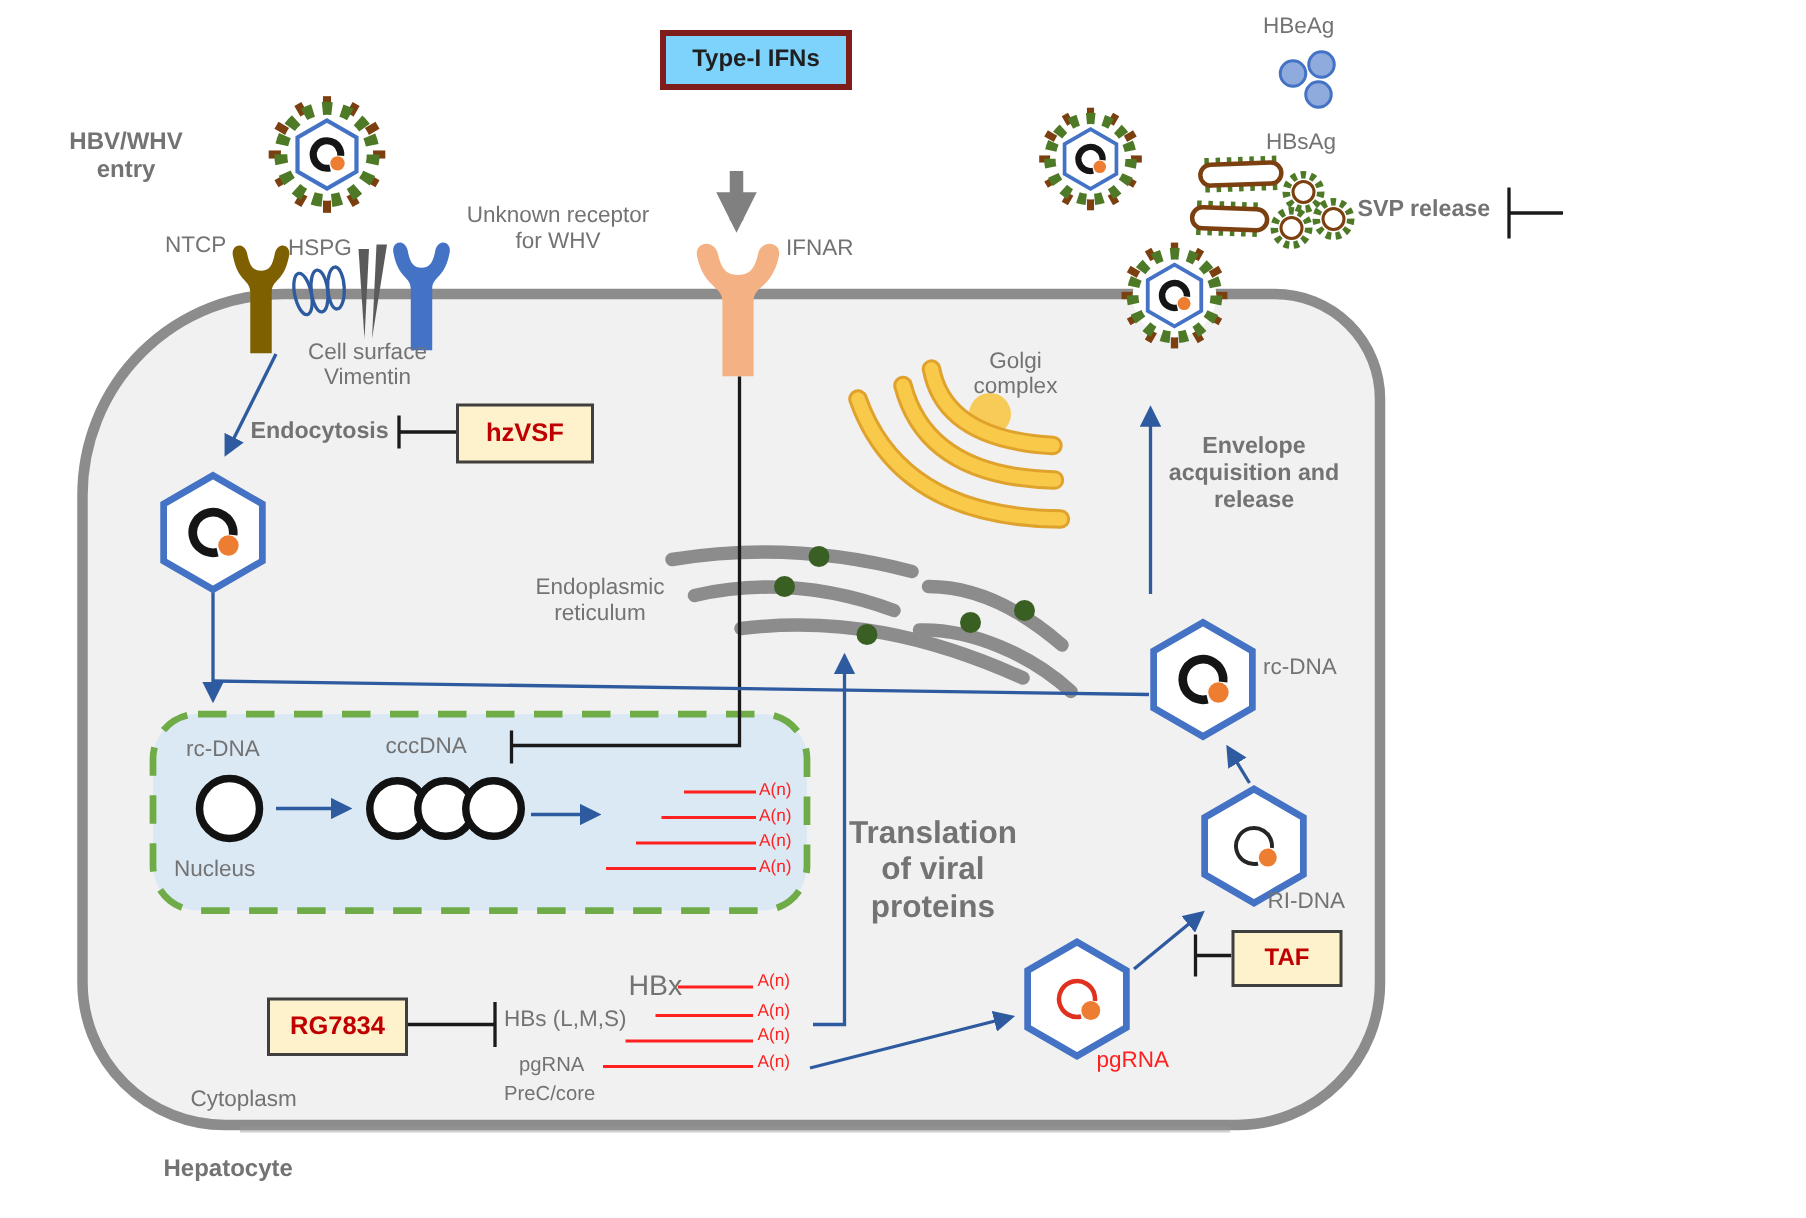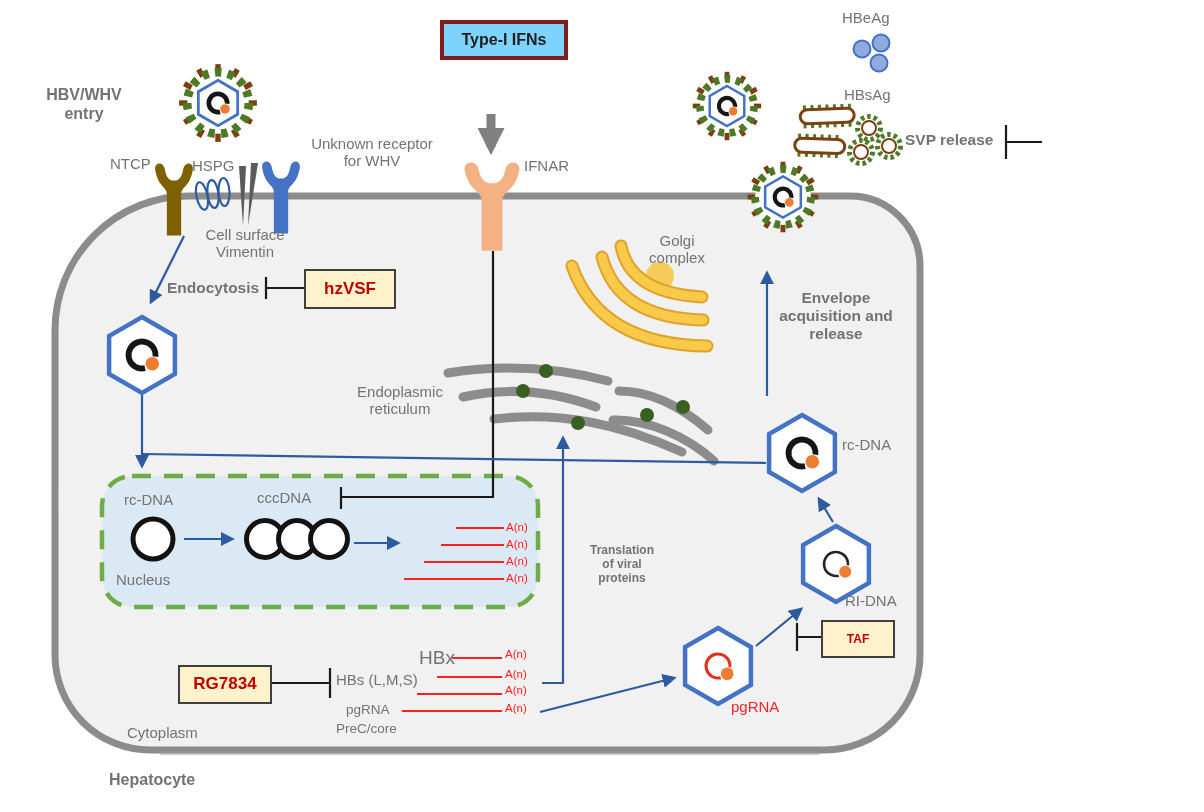--- a/index.html
+++ b/index.html
@@ -200,21 +200,21 @@
       <circle cx="861" cy="152" r="7" stroke="#7B3F10" stroke-width="2"></circle>
       <circle cx="889" cy="146" r="11.5" stroke="#4E7A27" stroke-width="5" stroke-dasharray="3.5 3"></circle>
       <circle cx="889" cy="146" r="7" stroke="#7B3F10" stroke-width="2"></circle>
     </g>
   </g>
 </svg>
 
 <div class="box whitebox" style="left:440px;top:20px;width:120px;height:32px;font-size:16px;">Type-I IFNs</div>
 <div class="box" style="left:304px;top:269px;width:88px;height:36px;font-size:17px;">hzVSF</div>
 <div class="box" style="left:178px;top:665px;width:90px;height:35px;font-size:17px;">RG7834</div>
-<div class="box" style="left:821px;top:620px;width:70px;height:34px;font-size:12px;">TAF</div>
+<div class="box" style="left:821px;top:620px;width:70px;height:34px;font-size:16px;">TAF</div>
 
 <div class="lbl bold ctr" style="left:84px;top:86px;font-size:16px;">HBV/WHV
 entry</div>
 <div class="lbl" style="left:110px;top:155px;text-align:right;">NTCP</div>
 <div class="lbl" style="left:192px;top:157px;">HSPG</div>
 <div class="lbl ctr" style="left:245px;top:226px;">Cell surface
 Vimentin</div>
 <div class="lbl ctr" style="left:372px;top:135px;">Unknown receptor
 for WHV</div>
 <div class="lbl" style="left:524px;top:157px;">IFNAR</div>
@@ -237,21 +237,21 @@
 
 <div class="lbl" style="left:419px;top:647px;font-size:19px;">HBx</div>
 <div class="lbl" style="left:336px;top:671px;">HBs (L,M,S)</div>
 <div class="lbl" style="left:346px;top:702px;font-size:13.5px;">pgRNA</div>
 <div class="lbl" style="left:336px;top:721px;font-size:13.5px;">PreC/core</div>
 <div class="lbl an" style="left:505px;top:648px;">A(n)</div>
 <div class="lbl an" style="left:505px;top:668px;">A(n)</div>
 <div class="lbl an" style="left:505px;top:684px;">A(n)</div>
 <div class="lbl an" style="left:505px;top:702px;">A(n)</div>
 
-<div class="lbl bold ctr" style="left:622px;top:544px;font-size:12px;">Translation
+<div class="lbl bold ctr" style="left:622px;top:544px;font-size:21px;">Translation
 of viral
 proteins</div>
 <div class="lbl red" style="left:731px;top:698px;">pgRNA</div>
 <div class="lbl" style="left:845px;top:592px;">RI-DNA</div>
 <div class="lbl" style="left:842px;top:436px;">rc-DNA</div>
 <div class="lbl bold ctr" style="left:836px;top:289px;font-size:15.5px;">Envelope
 acquisition and
 release</div>
 
 <div class="lbl" style="left:842px;top:9px;">HBeAg</div>

